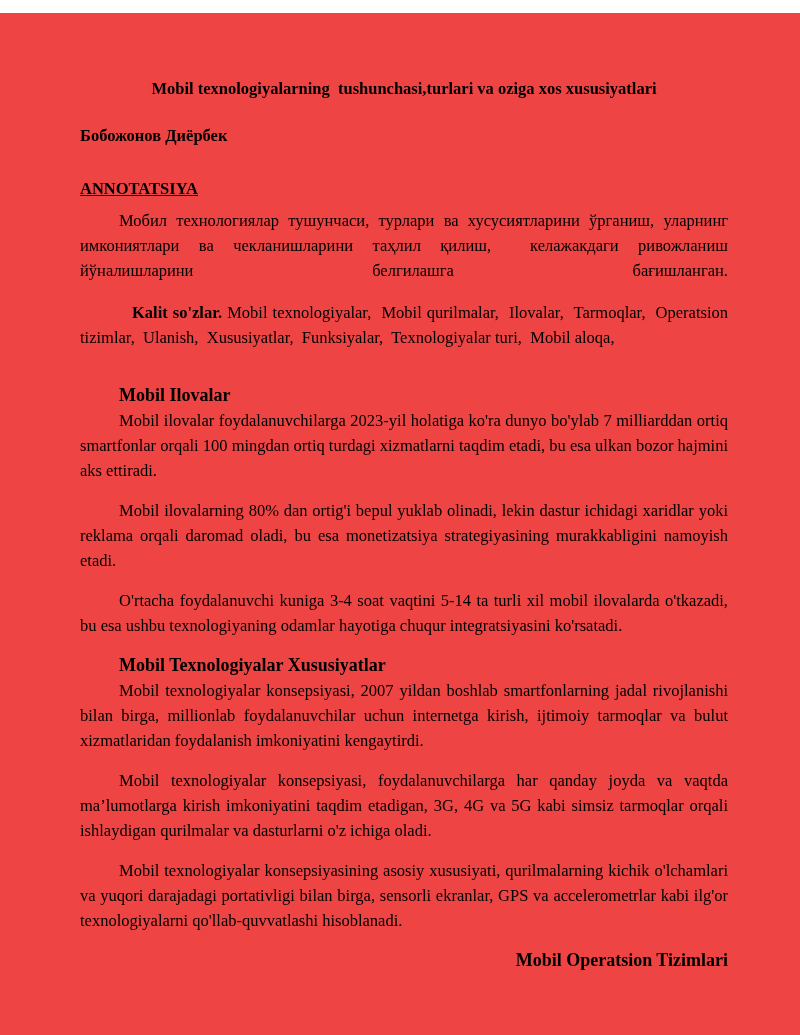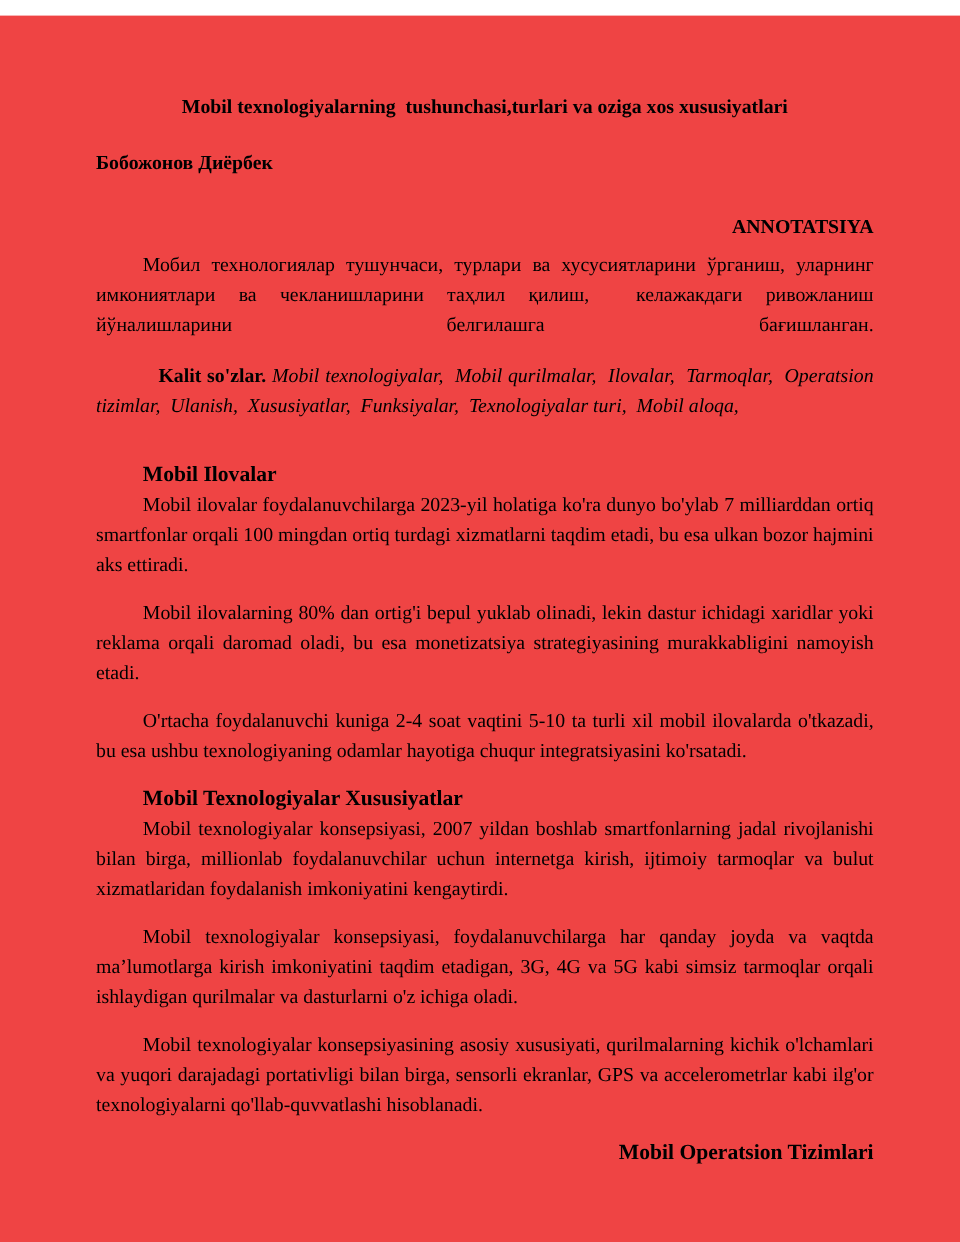--- a/index.html
+++ b/index.html
@@ -26,43 +26,43 @@
     font-weight: bold;
     white-space: pre-wrap;
   }
   .author {
     margin: 0 0 28px 0;
     text-align: left;
     font-weight: bold;
   }
   .annot-heading {
     margin: 0 0 7px 0;
-    text-align: right;
+    text-align: left;
     font-weight: bold;
+    text-decoration: underline;
   }
   .para {
     margin: 0 0 15px 0;
     text-align: justify;
     text-indent: 39px;
   }
   .annot-text {
     text-align-last: justify;
     white-space: pre-wrap;
     margin-bottom: 17px;
   }
   .keywords {
     text-indent: 52px;
     margin-bottom: 15px;
   }
   .kw-label {
     font-weight: bold;
   }
   .kw-text {
     white-space: pre-wrap;
-    font-style: italic;
   }
   .section-heading {
     font-size: 18px;
     line-height: 25px;
     font-weight: bold;
     margin: 0;
     text-indent: 39px;
     text-align: left;
   }
   .sh-ilovalar    { margin-top: 33px; }
@@ -83,21 +83,21 @@
   <p class="para annot-text">Мобил технологиялар тушунчаси, турлари ва хусусиятларини ўрганиш, уларнинг имкониятлари ва чекланишларини таҳлил қилиш,  келажакдаги ривожланиш йўналишларини белгилашга бағишланган.</p>
 
   <p class="para keywords"><span class="kw-label">Kalit so'zlar.</span><span class="kw-text"> Mobil texnologiyalar,  Mobil qurilmalar,  Ilovalar,  Tarmoqlar,  Operatsion tizimlar,  Ulanish,  Xususiyatlar,  Funksiyalar,  Texnologiyalar turi,  Mobil aloqa,</span></p>
 
   <h2 class="section-heading sh-ilovalar">Mobil Ilovalar</h2>
 
   <p class="para">Mobil ilovalar foydalanuvchilarga 2023-yil holatiga ko'ra dunyo bo'ylab 7 milliarddan ortiq smartfonlar orqali 100 mingdan ortiq turdagi xizmatlarni taqdim etadi, bu esa ulkan bozor hajmini aks ettiradi.</p>
 
   <p class="para">Mobil ilovalarning 80% dan ortig'i bepul yuklab olinadi, lekin dastur ichidagi xaridlar yoki reklama orqali daromad oladi, bu esa monetizatsiya strategiyasining murakkabligini namoyish etadi.</p>
 
-  <p class="para">O'rtacha foydalanuvchi kuniga 2-4 soat vaqtini 5-10 ta turli xil mobil ilovalarda o'tkazadi, bu esa ushbu texnologiyaning odamlar hayotiga chuqur integratsiyasini ko'rsatadi.</p>
+  <p class="para">O'rtacha foydalanuvchi kuniga 3-4 soat vaqtini 5-14 ta turli xil mobil ilovalarda o'tkazadi, bu esa ushbu texnologiyaning odamlar hayotiga chuqur integratsiyasini ko'rsatadi.</p>
 
   <h2 class="section-heading sh-konsepsiya">Mobil Texnologiyalar Xususiyatlar</h2>
 
   <p class="para">Mobil texnologiyalar konsepsiyasi, 2007 yildan boshlab smartfonlarning jadal rivojlanishi bilan birga, millionlab foydalanuvchilar uchun internetga kirish, ijtimoiy tarmoqlar va bulut xizmatlaridan foydalanish imkoniyatini kengaytirdi.</p>
 
   <p class="para">Mobil texnologiyalar konsepsiyasi, foydalanuvchilarga har qanday joyda va vaqtda ma’lumotlarga kirish imkoniyatini taqdim etadigan, 3G, 4G va 5G kabi simsiz tarmoqlar orqali ishlaydigan qurilmalar va dasturlarni o'z ichiga oladi.</p>
 
   <p class="para">Mobil texnologiyalar konsepsiyasining asosiy xususiyati, qurilmalarning kichik o'lchamlari va yuqori darajadagi portativligi bilan birga, sensorli ekranlar, GPS va accelerometrlar kabi ilg'or texnologiyalarni qo'llab-quvvatlashi hisoblanadi.</p>
 
   <h2 class="section-heading sh-os">Mobil Operatsion Tizimlari</h2>

